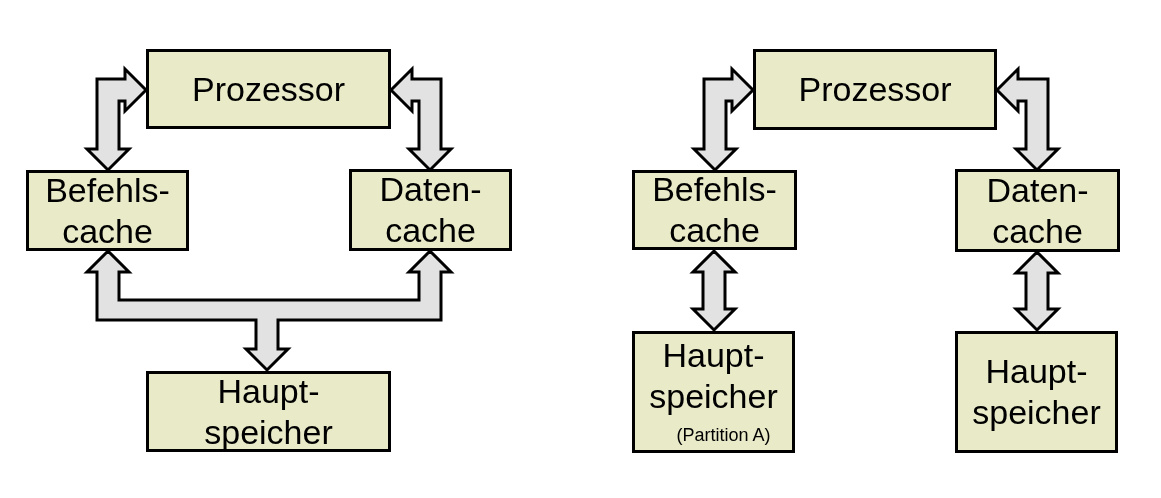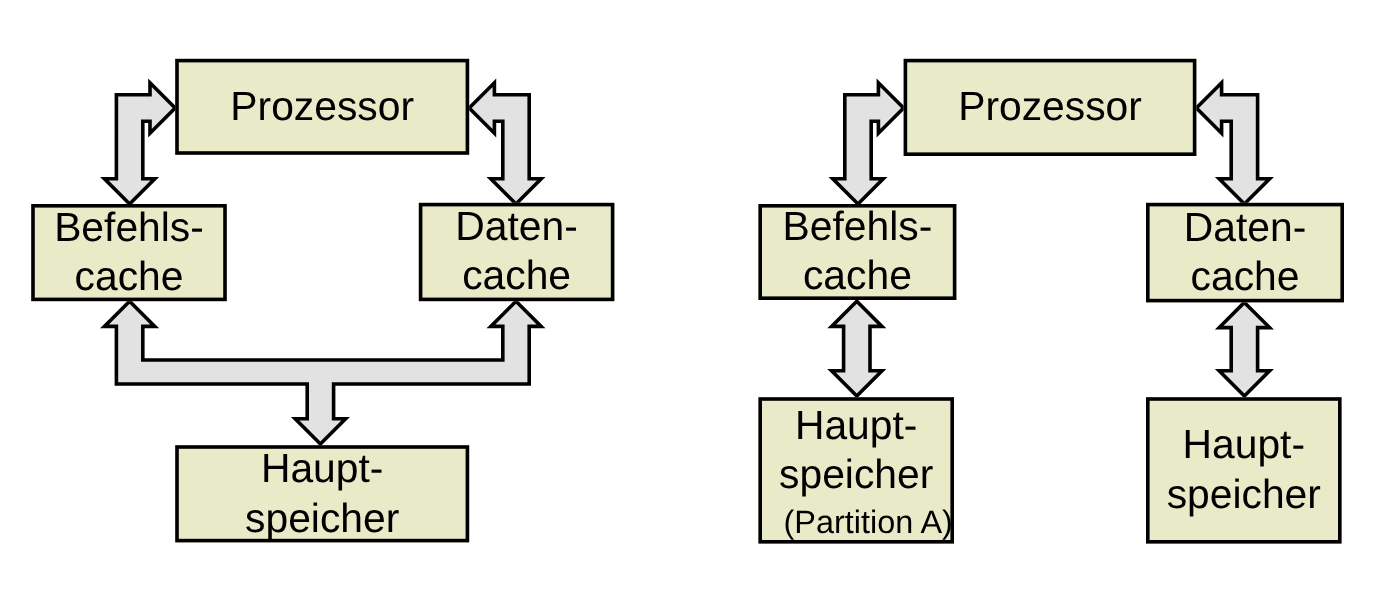--- a/index.html
+++ b/index.html
@@ -31,21 +31,21 @@
     display: flex;
     flex-direction: column;
     align-items: center;
     justify-content: center;
     text-align: center;
     font-size: 34px;
     line-height: 41px;
     white-space: nowrap;
   }
   .box .small {
-    font-size: 27px;
+    font-size: 18px;
     line-height: 30px;
     margin-top: 3px;
     margin-left: 20px;
   }
   
   .l-proz  { left: 146px; top: 49px;  width: 245px; height: 80px; }
   .l-bef   { left: 26px;  top: 170px; width: 163px; height: 81px; }
   .l-dat   { left: 349px; top: 169px; width: 163px; height: 82px; }
   .l-haupt { left: 146px; top: 371px; width: 245px; height: 81px; }
   

